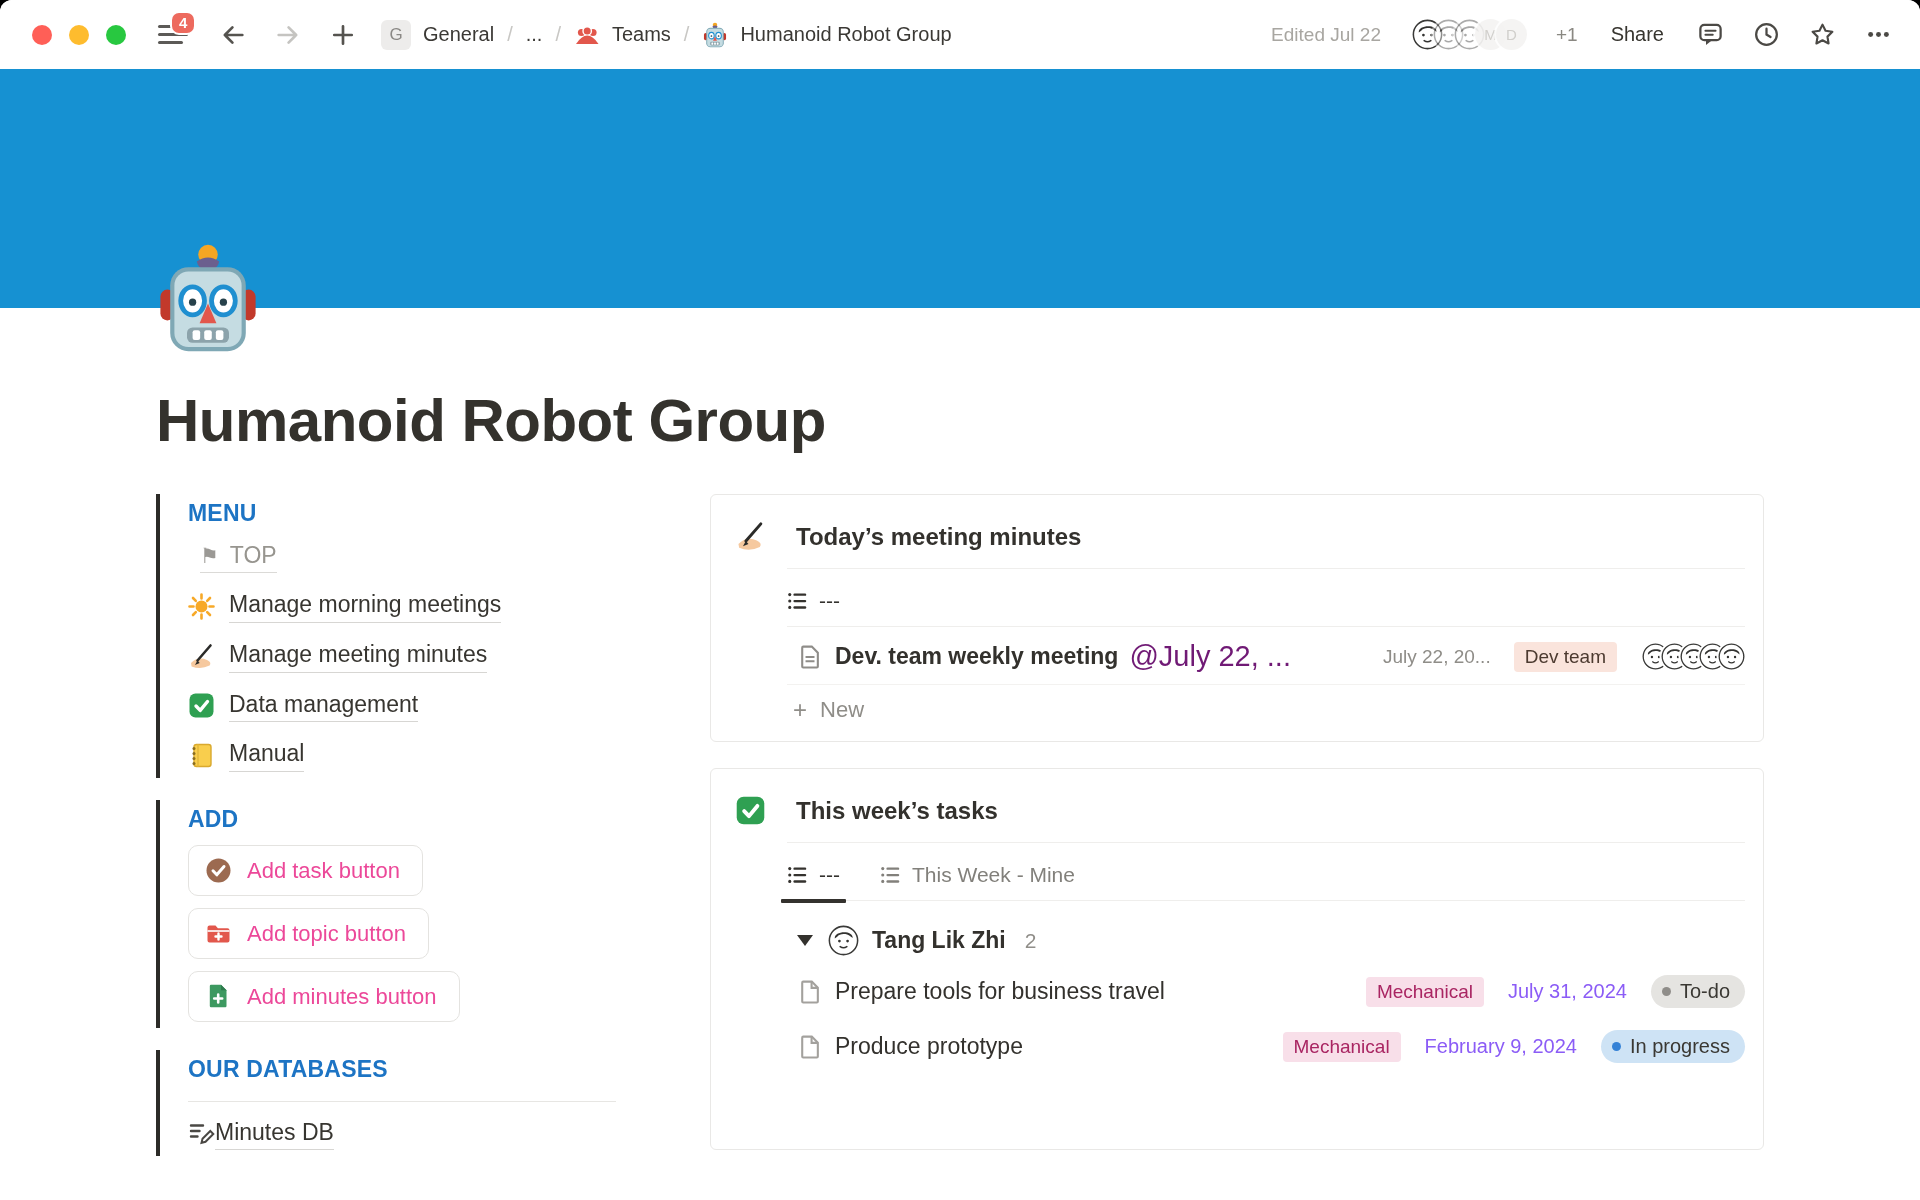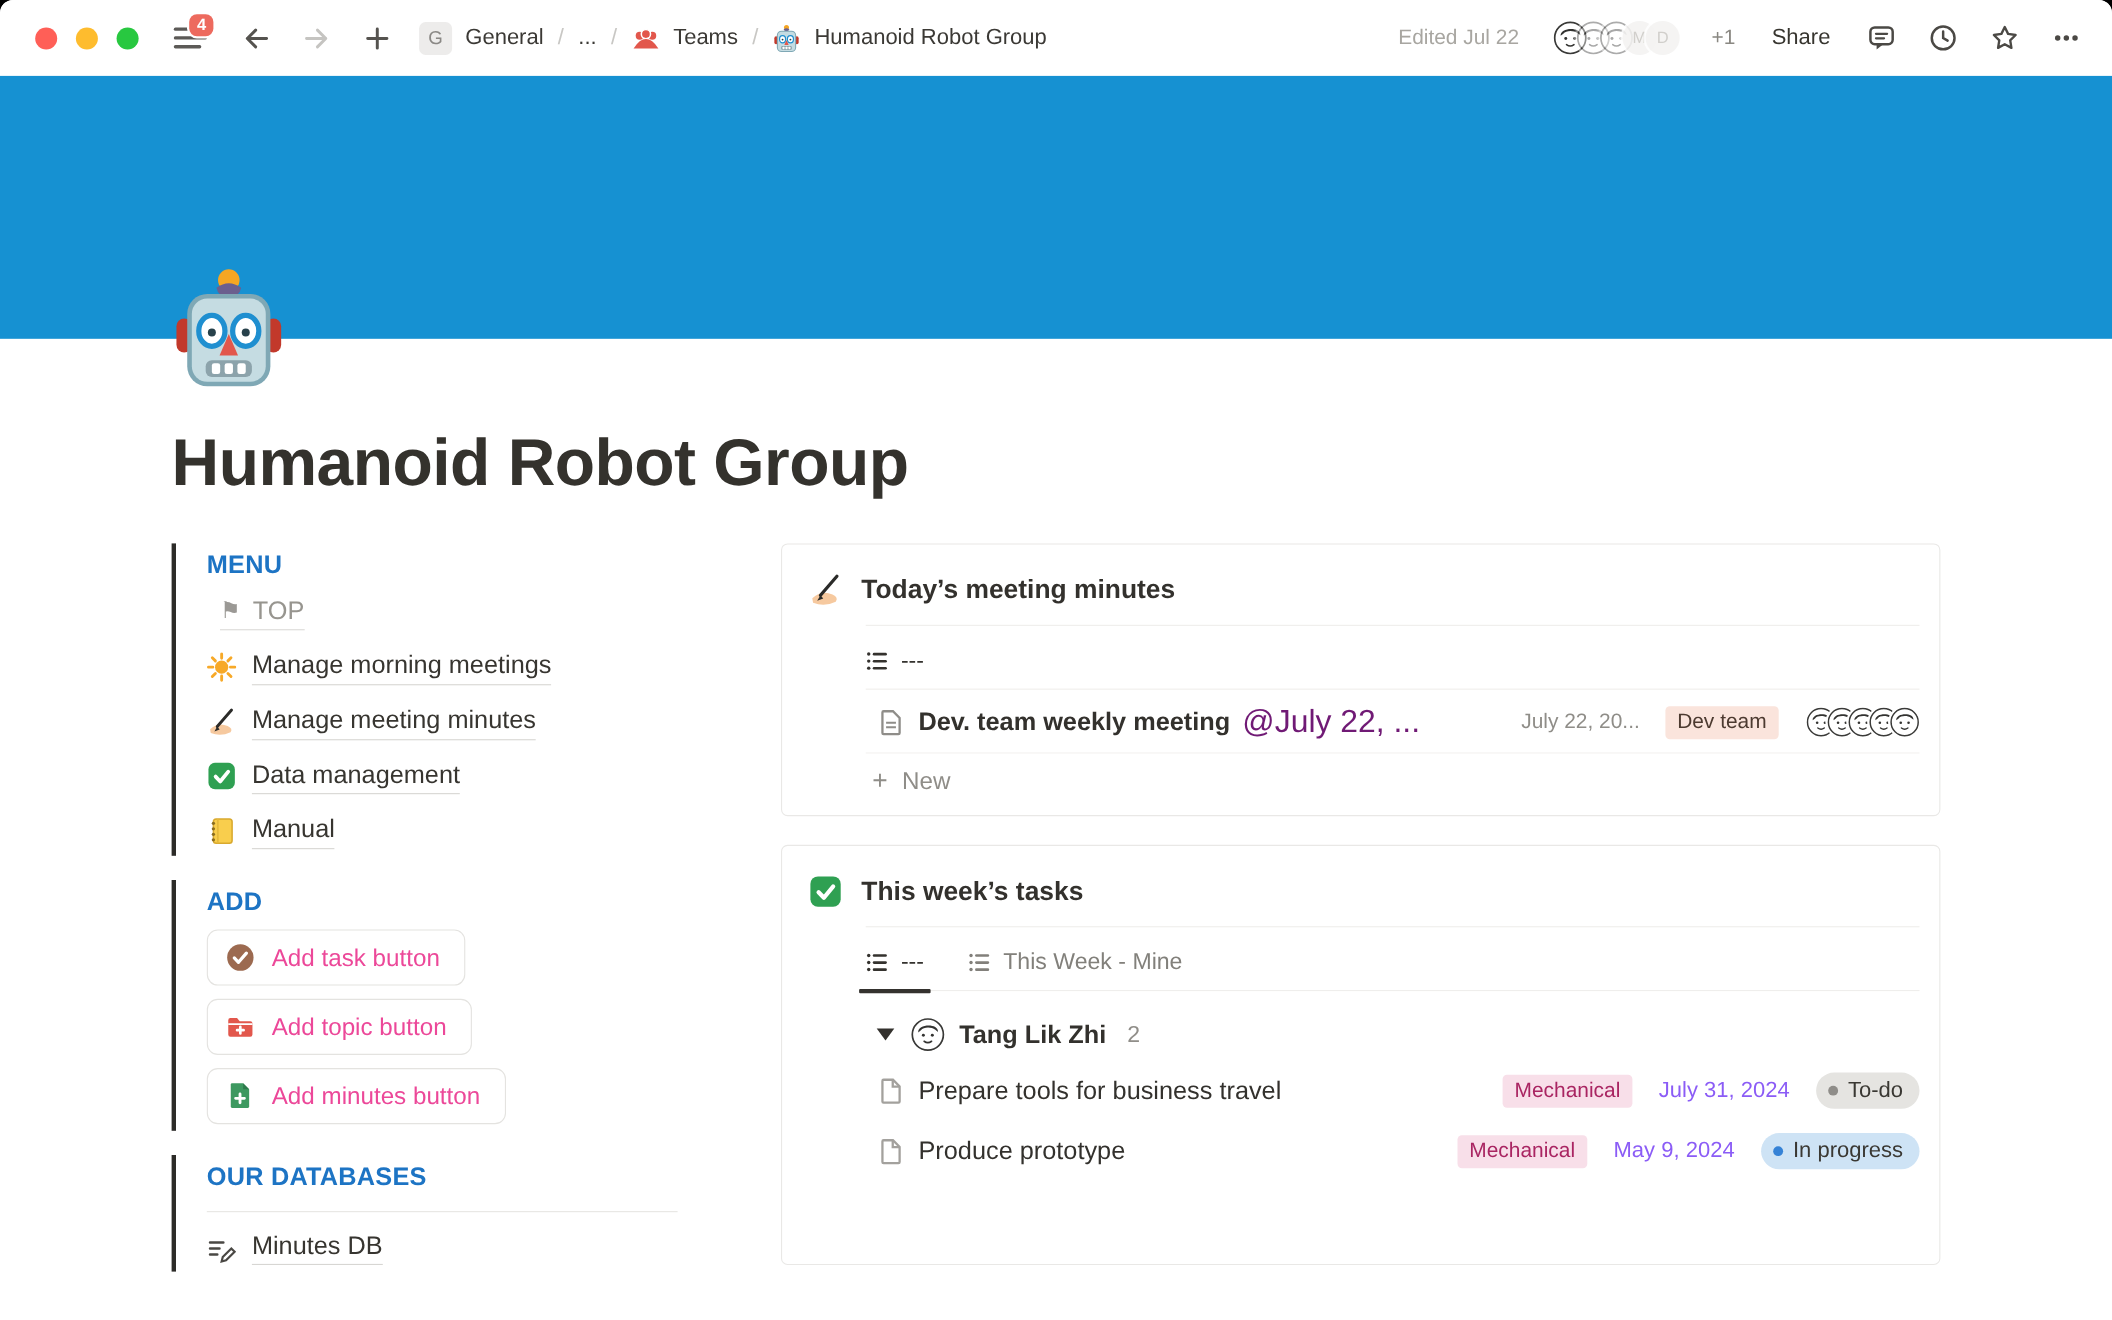--- a/index.html
+++ b/index.html
@@ -50,29 +50,29 @@
               border-bottom:1px solid #DBDAD7; padding-bottom:3px; cursor:pointer; }
   .flag { font-size:21px; color:#9B9995; }
   .menu-item { display:flex; align-items:center; gap:14px; margin-top:17px; cursor:pointer; }
   .menu-item .ico { width:27px; height:27px; flex:none; }
   .menu-item .lbl { font-size:23px; color:#373530; border-bottom:1px solid #D7D6D3; padding-bottom:3px; line-height:1.25; }
   .add-btn { display:flex; width:max-content; align-items:center; gap:15px; border:1px solid #E4E3E0; border-radius:10px;
              background:#fff; padding:11px 22px 11px 16px; margin-top:12px; cursor:pointer; }
   .add-btn .lbl { font-size:22px; color:#ec4899; }
   .add-btn .ico { width:27px; height:27px; flex:none; }
   .db-divider { border:0; border-top:1px solid #E7E6E3; margin:18px 0 0; }
-  .db-item { display:flex; align-items:flex-end; gap:14px; margin-top:17px; cursor:pointer; }
+  .db-item { display:flex; align-items:flex-start; margin-top:17px; cursor:pointer; }
   .db-item .ico { width:27px; height:27px; }
   .db-item .lbl { font-size:23px; color:#373530; border-bottom:1px solid #D7D6D3; padding-bottom:3px; }
 
   
   .right-col { flex:1; margin-left:94px; min-width:0; }
   .card { border:1px solid #E9E8E6; border-radius:6px; background:#fff; padding:26px 18px 14px 24px; }
   .card.first { margin-bottom:26px; }
-  .card-head { display:flex; align-items:center; gap:17px; cursor:pointer; }
+  .card-head { display:flex; align-items:center; gap:30px; cursor:pointer; }
   .card-head .ico { width:31px; height:31px; flex:none; }
   .card-title { font-size:24px; font-weight:700; color:#33312D; }
   .card-inner { margin-left:52px; }
   .head-divider { border:0; border-top:1px solid #EFEEEC; margin:16px 0 0; }
   .tabs { display:flex; gap:40px; padding:20px 0 13px; border-bottom:1px solid #EFEEEC; position:relative; }
   .tab { display:flex; align-items:center; gap:10px; font-size:21px; color:#82807B; cursor:pointer; position:relative; }
   .tab .ico { width:22px; height:22px; }
   .tab.active { color:#34322E; }
   .tabs.dark-underline .tab.active::after { content:""; position:absolute; left:-6px; right:-6px; bottom:-16px; height:4px; background:#34322E; border-radius:1px; }
   .list-row { display:flex; align-items:center; gap:13px; padding:13px 0 11px 10px; border-bottom:1px solid #F3F2F0; cursor:pointer; }
@@ -457,21 +457,21 @@
                 </span>
               </div>
             </div>
             <div class="task-row">
               <svg class="doc-ico" viewBox="0 0 24 24">
                   <use href="#svg-doc"></use>
                 </svg>
               <span class="task-title">Produce prototype</span>
               <div class="task-props">
                 <span class="tag mech">Mechanical</span>
-                <span class="t-date">May 9, 2024</span>
+                <span class="t-date">February 9, 2024</span>
                 <span class="status inprogress">
                   <span class="dot"></span>
                   <span>In progress</span>
                 </span>
               </div>
             </div>
           </div>
         </div>
 
       </div>

